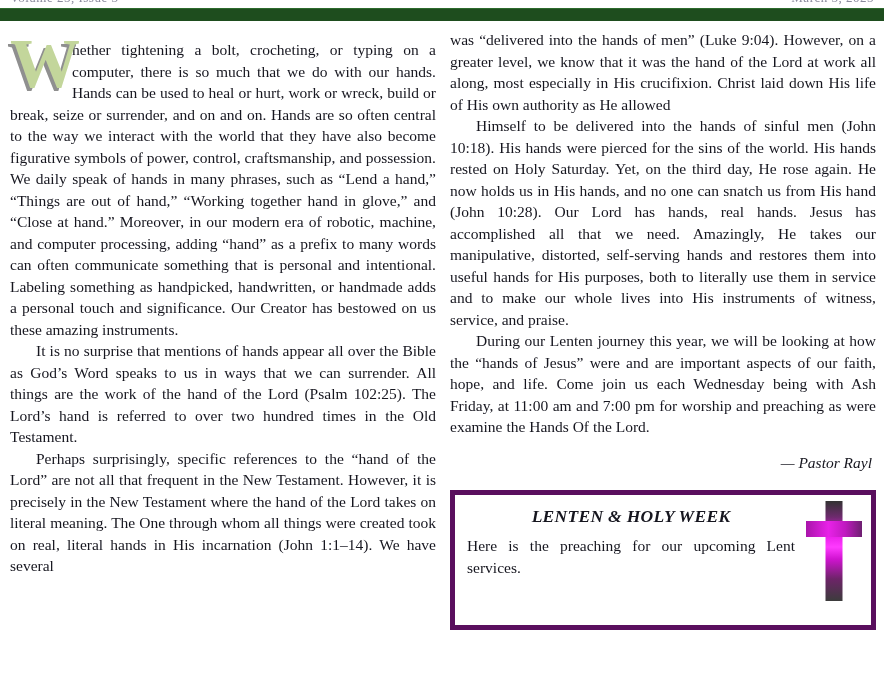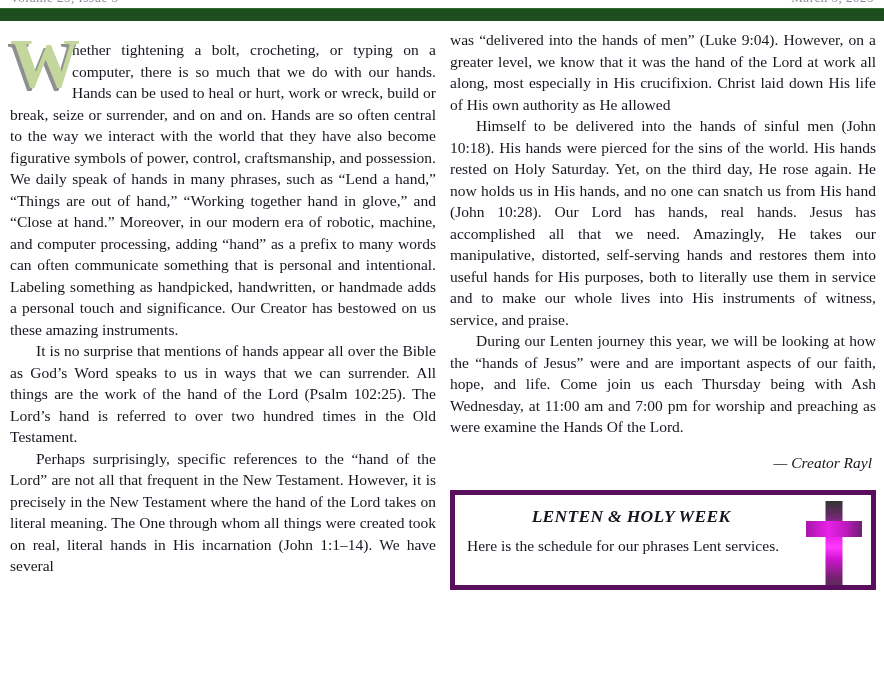--- a/index.html
+++ b/index.html
@@ -49,21 +49,21 @@
   
   .signature{
     text-align:right;font-style:italic;margin:14px 4px 0 0;
     font-size:15.5px;
   }
   
   .lent-box{
     margin-top:17px;
     border:5px solid #5a0f5e;
     background:#ffffff;
-    height:100px;
+    height:140px;
     padding:4px 8px 6px 12px;
     box-sizing:border-box;
     overflow:hidden;
   }
   .cross{
     float:right;width:58px;height:102px;margin:2px 0 4px 10px;
     position:relative;
   }
   .cross .vbar{
     position:absolute;left:50%;transform:translateX(-50%);
@@ -102,29 +102,29 @@
           <span class="dropcap">W</span>
         </span><span>hether tightening a bolt, crocheting, or typing on a computer, there is so much that we do with our hands. Hands can be used to heal or hurt, work or wreck, build or break, seize or surrender, and on and on. Hands are so often central to the way we interact with the world that they have also become figurative symbols of power, control, craftsmanship, and possession. We daily speak of hands in many phrases, such as “Lend a hand,” “Things are out of hand,” “Working together hand in glove,” and “Close at hand.” Moreover, in our modern era of robotic, machine, and computer processing, adding “hand” as a prefix to many words can often communicate something that is personal and intentional. Labeling something as handpicked, handwritten, or handmade adds a personal touch and significance. Our Creator has bestowed on us these amazing instruments.</span>
     </p>
     <p class="indent">It is no surprise that mentions of hands appear all over the Bible as God’s Word speaks to us in ways that we can surrender. All things are the work of the hand of the Lord (Psalm 102:25). The Lord’s hand is referred to over two hundred times in the Old Testament.</p>
     <p class="indent">Perhaps surprisingly, specific references to the “hand of the Lord” are not all that frequent in the New Testament. However, it is precisely in the New Testament where the hand of the Lord takes on literal meaning. The One through whom all things were created took on real, literal hands in His incarnation (John 1:1–14). We have several</p>
   </div>
 
   <div class="col right">
     <p>was “delivered into the hands of men” (Luke 9:04). However, on a greater level, we know that it was the hand of the Lord at work all along, most especially in His crucifixion. Christ laid down His life of His own authority as He allowed</p>
     <p class="indent">Himself to be delivered into the hands of sinful men (John 10:18). His hands were pierced for the sins of the world. His hands rested on Holy Saturday. Yet, on the third day, He rose again. He now holds us in His hands, and no one can snatch us from His hand (John 10:28). Our Lord has hands, real hands. Jesus has accomplished all that we need. Amazingly, He takes our manipulative, distorted, self-serving hands and restores them into useful hands for His purposes, both to literally use them in service and to make our whole lives into His instruments of witness, service, and praise.</p>
-    <p class="indent">During our Lenten journey this year, we will be looking at how the “hands of Jesus” were and are important aspects of our faith, hope, and life. Come join us each Thursday being with Ash Wednesday, at 11:00 am and 7:00 pm for worship and preaching as were examine the Hands Of the Lord.</p>
+    <p class="indent">During our Lenten journey this year, we will be looking at how the “hands of Jesus” were and are important aspects of our faith, hope, and life. Come join us each Wednesday being with Ash Friday, at 11:00 am and 7:00 pm for worship and preaching as were examine the Hands Of the Lord.</p>
 
-    <div class="signature">— Creator Rayl</div>
+    <div class="signature">— Pastor Rayl</div>
 
     <div class="lent-box">
       <div class="cross">
         <div class="vbar"></div>
         <div class="hbar"></div>
       </div>
       <div class="lent-title">
         <span>LENTEN &amp; HOLY WEEK</span>
       </div>
-      <p class="lent-body">Here is the schedule for our phrases Lent services.</p>
+      <p class="lent-body">Here is the preaching for our upcoming Lent services.</p>
     </div>
   </div>
 
 </div>
 
 </body></html>

